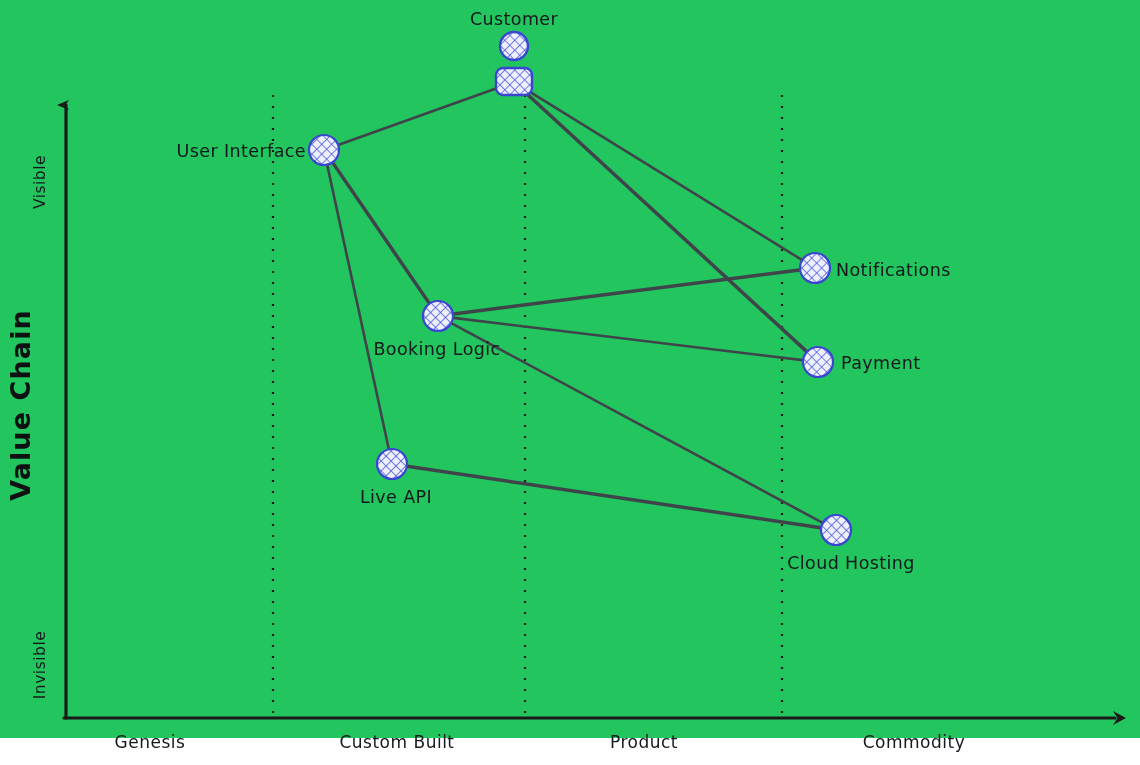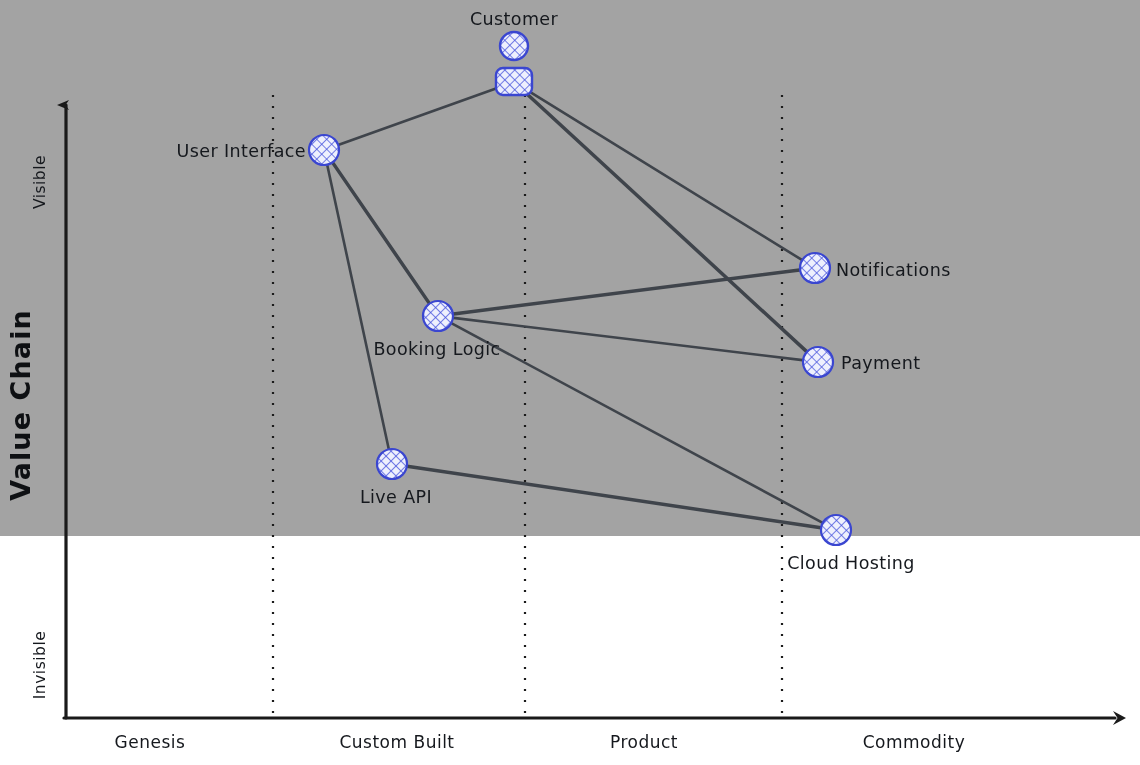--- a/index.html
+++ b/index.html
@@ -1,17 +1,17 @@
 <!DOCTYPE html>
 <html><head>
 <meta charset="utf-8">
 <style>
   html,body{margin:0;padding:0;background:#ffffff;}
   body{width:1140px;height:765px;overflow:hidden;font-family:"DejaVu Sans",sans-serif;}
-  #map-root{position:relative;width:1140px;height:536px;background:#a3a3a3;}
+  #map-root{position:relative;width:1140px;height:738px;background:#22c55e;}
   svg#wardley{position:absolute;left:0;top:0;width:1140px;height:765px;display:block;}
   .axis-line{stroke:#1a1a1a;stroke-width:3.2;stroke-linecap:round;fill:none;}
   .grid-line{stroke:#1a1a1a;stroke-width:2.2;stroke-dasharray:2 9;stroke-linecap:butt;fill:none;}
   .edge{stroke:#3f444b;stroke-width:2.6;fill:none;stroke-linecap:round;}
   .edge-thick{stroke-width:3.5;}
   .node-circle{stroke:#3a46d0;stroke-width:2.2;}
   .node-shape{stroke:#3a46d0;stroke-width:2.4;}
   .lbl{fill:#15181d;font-family:"DejaVu Sans",sans-serif;font-size:17.5px;letter-spacing:.4px;}
   .ax-lbl{fill:#15181d;font-family:"DejaVu Sans",sans-serif;font-size:17px;letter-spacing:.5px;}
   .ax-small{fill:#15181d;font-family:"DejaVu Sans",sans-serif;font-size:15.5px;letter-spacing:.5px;}

